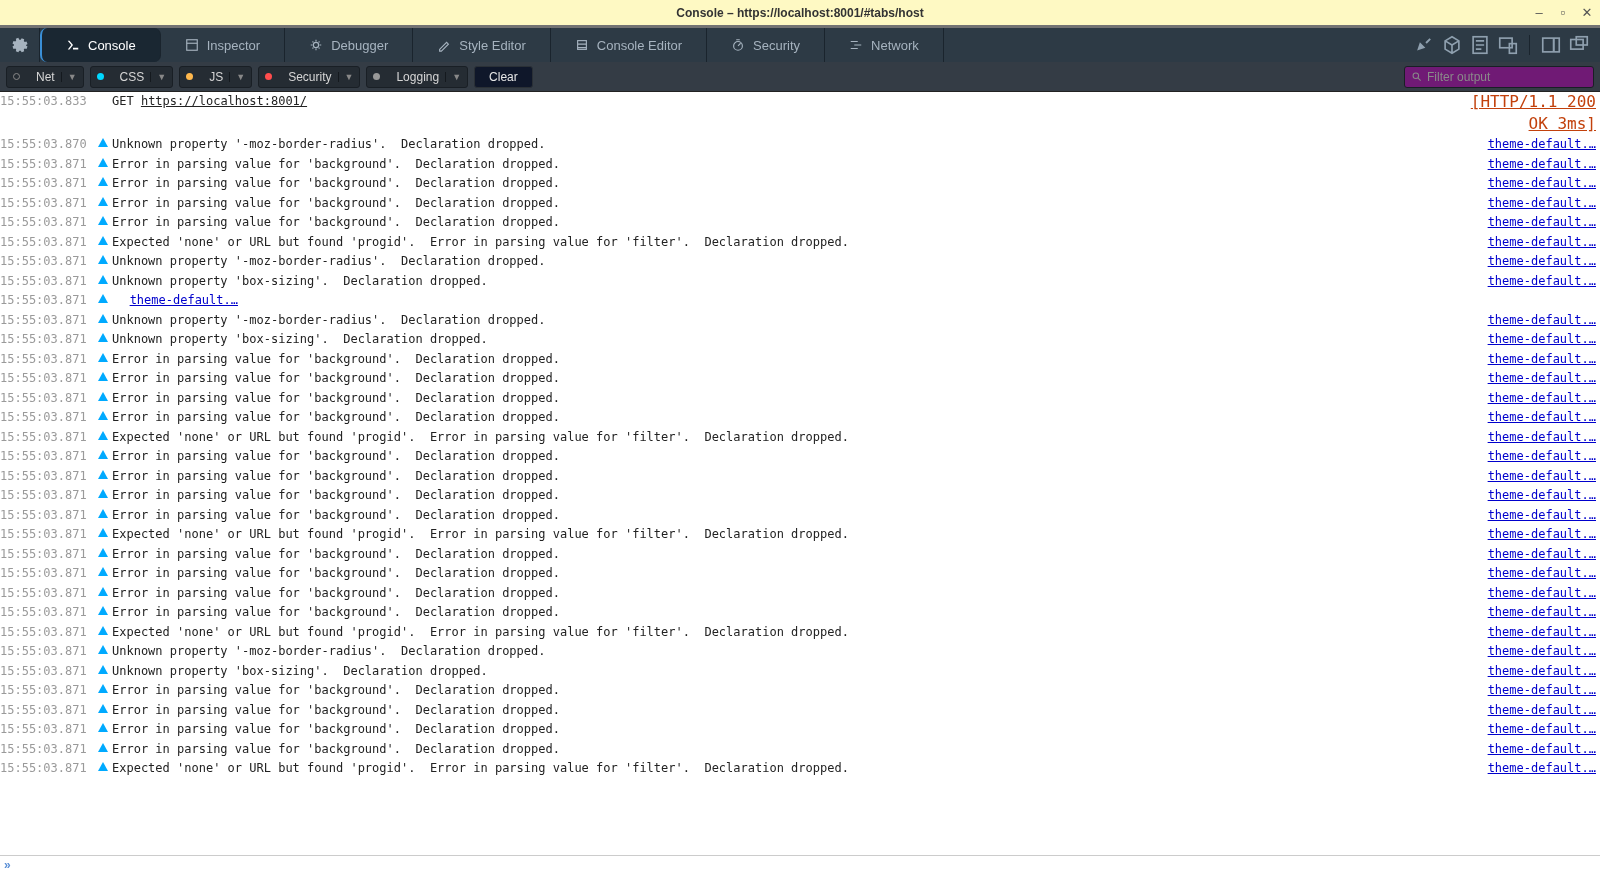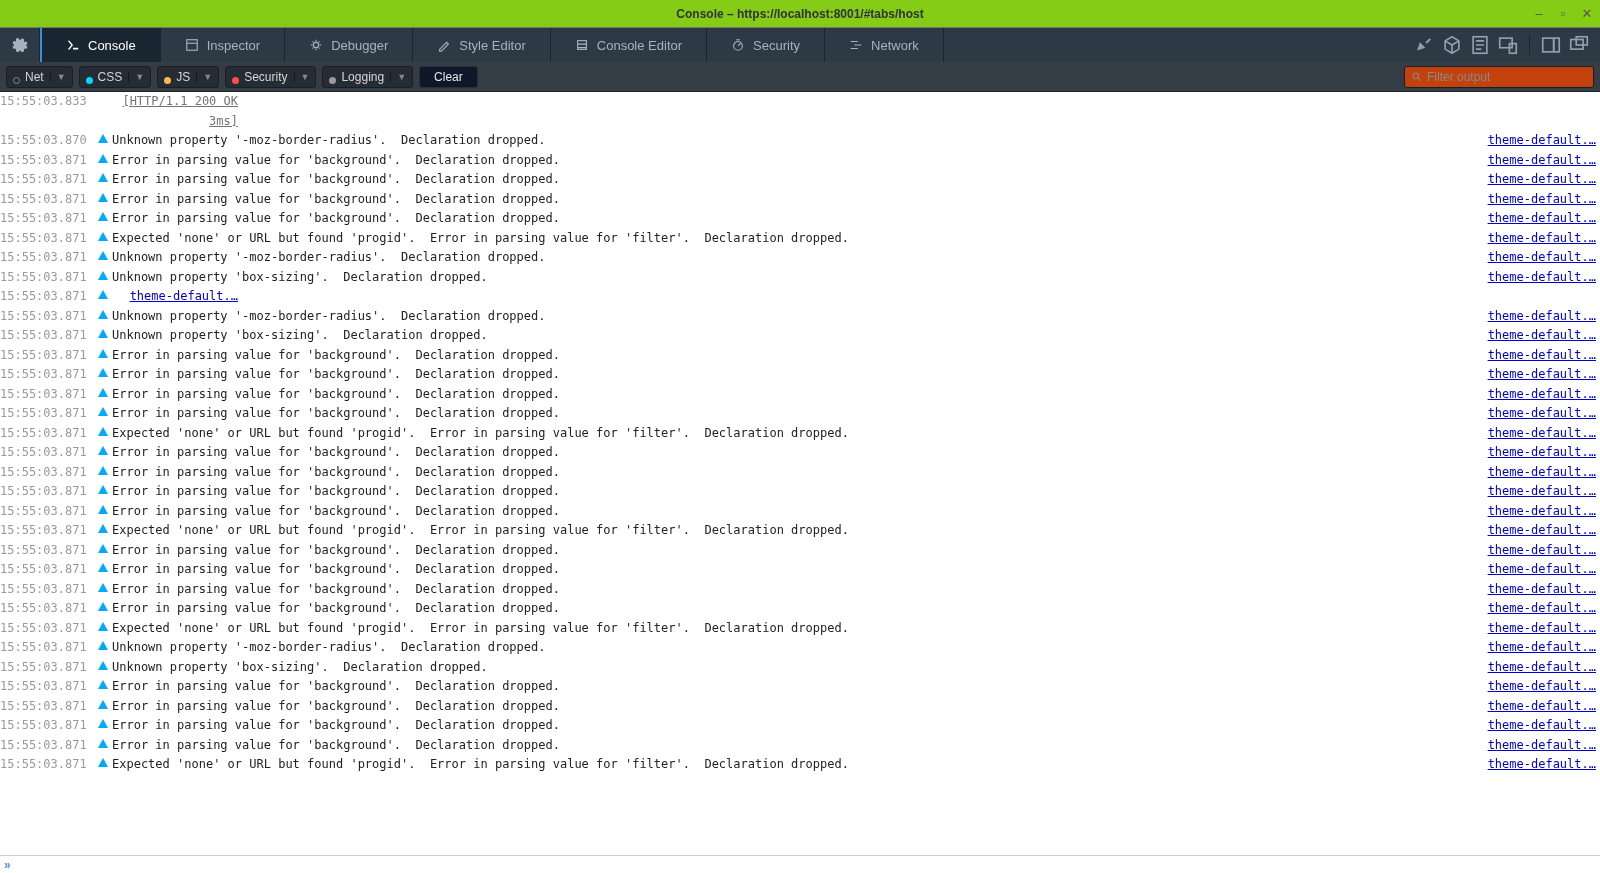--- a/index.html
+++ b/index.html
@@ -9,22 +9,22 @@
   background: #fff;
   width: 1600px;
   height: 873px;
   overflow: hidden;
   position: relative;
 }
 
 
 .titlebar {
   height: 28px;
-  background: #84cc16;
-  border-bottom: 1px solid #737373;
+  background: #fef9c3;
+  border-bottom: 3px solid #737373;
   display: flex;
   align-items: center;
   position: relative;
 }
 .titlebar-title {
   position: absolute;
   left: 50%;
   transform: translateX(-50%);
   font-size: 12px;
   color: #333;
@@ -71,20 +71,21 @@
   padding: 0 24px;
   color: #a6b3bf;
   font-size: 13px;
   border-right: 1px solid #1a242d;
   cursor: pointer;
 }
 .tab-item.active {
   background: #1a2732;
   color: #fff;
   border-left: 2px solid #3a8fd6;
+  border-radius: 7px;
 }
 .tab-item svg { width: 14px; height: 14px; }
 .tab-spacer { flex: 1; }
 .tab-right-icons {
   display: flex;
   align-items: center;
   gap: 6px;
   padding-right: 10px;
 }
 .tab-right-icons .ri {
@@ -119,22 +120,22 @@
   border-radius: 3px;
   display: flex;
   align-items: center;
   color: #d6d6d6;
   font-size: 12px;
   padding: 0 6px;
   cursor: pointer;
 }
 .filter-btn .main {
   display: flex;
-  align-items: flex-end;
-  gap: 5px;
+  align-items: center;
+  gap: 16px;
   padding-right: 6px;
 }
 .filter-btn .caret-part {
   border-left: 1px solid #14191e;
   padding-left: 6px;
   color: #888;
   font-size: 9px;
 }
 .dot {
   width: 7px;
@@ -154,21 +155,21 @@
   border: 1px solid #2a3036;
   border-radius: 3px;
   color: #e6e6e6;
   font-size: 12px;
   cursor: pointer;
 }
 .filter-spacer { flex: 1; }
 .search-box {
   height: 22px;
   width: 190px;
-  background: #c2410c;
+  background: #701a75;
   border: 1px solid #191f25;
   border-radius: 3px;
   display: flex;
   align-items: center;
   padding: 0 6px;
   gap: 5px;
 }
 .search-box svg { width: 11px; height: 11px; color: #888; }
 .search-box input {
   flex: 1;
@@ -238,22 +239,22 @@
   padding-right: 4px;
   flex-shrink: 0;
 }
 .log-src a {
   color: #0000cc;
   text-decoration: underline;
   white-space: nowrap;
 }
 .http-status {
   font-family: "DejaVu Sans Mono", monospace;
-  font-size: 12px;
-  color: #737373;
+  font-size: 16px;
+  color: #c2410c;
   text-decoration: underline;
 }
 .badge-count {
   display: inline-flex;
   align-items: center;
   justify-content: center;
   min-width: 16px;
   height: 14px;
   padding: 0 4px;
   border-radius: 7px;
@@ -428,20 +429,21 @@
       </svg>
     <input type="text" placeholder="Filter output" style="">
   </div>
 </div>
 
 <div class="log-wrap" id="log-wrap">
     <div class="log-row">
       <div class="log-time">15:55:03.833</div>
       <div class="log-gutter net"></div>
       <div class="log-icon"></div>
+      <div class="log-msg">GET <a href="#">https://localhost:8001/</a></div>
       <div class="log-src"><span class="http-status">[HTTP/1.1 200 OK 3ms]</span></div>
     </div>
     <div class="log-row">
       <div class="log-time">15:55:03.870</div>
       <div class="log-gutter warn"></div>
       <div class="log-icon">
         <div class="warn-tri"></div>
       </div>
       <div class="log-msg">Unknown property '-moz-border-radius'.  Declaration dropped.</div>
       <div class="log-src"><a href="#">theme-default.…</a></div>

